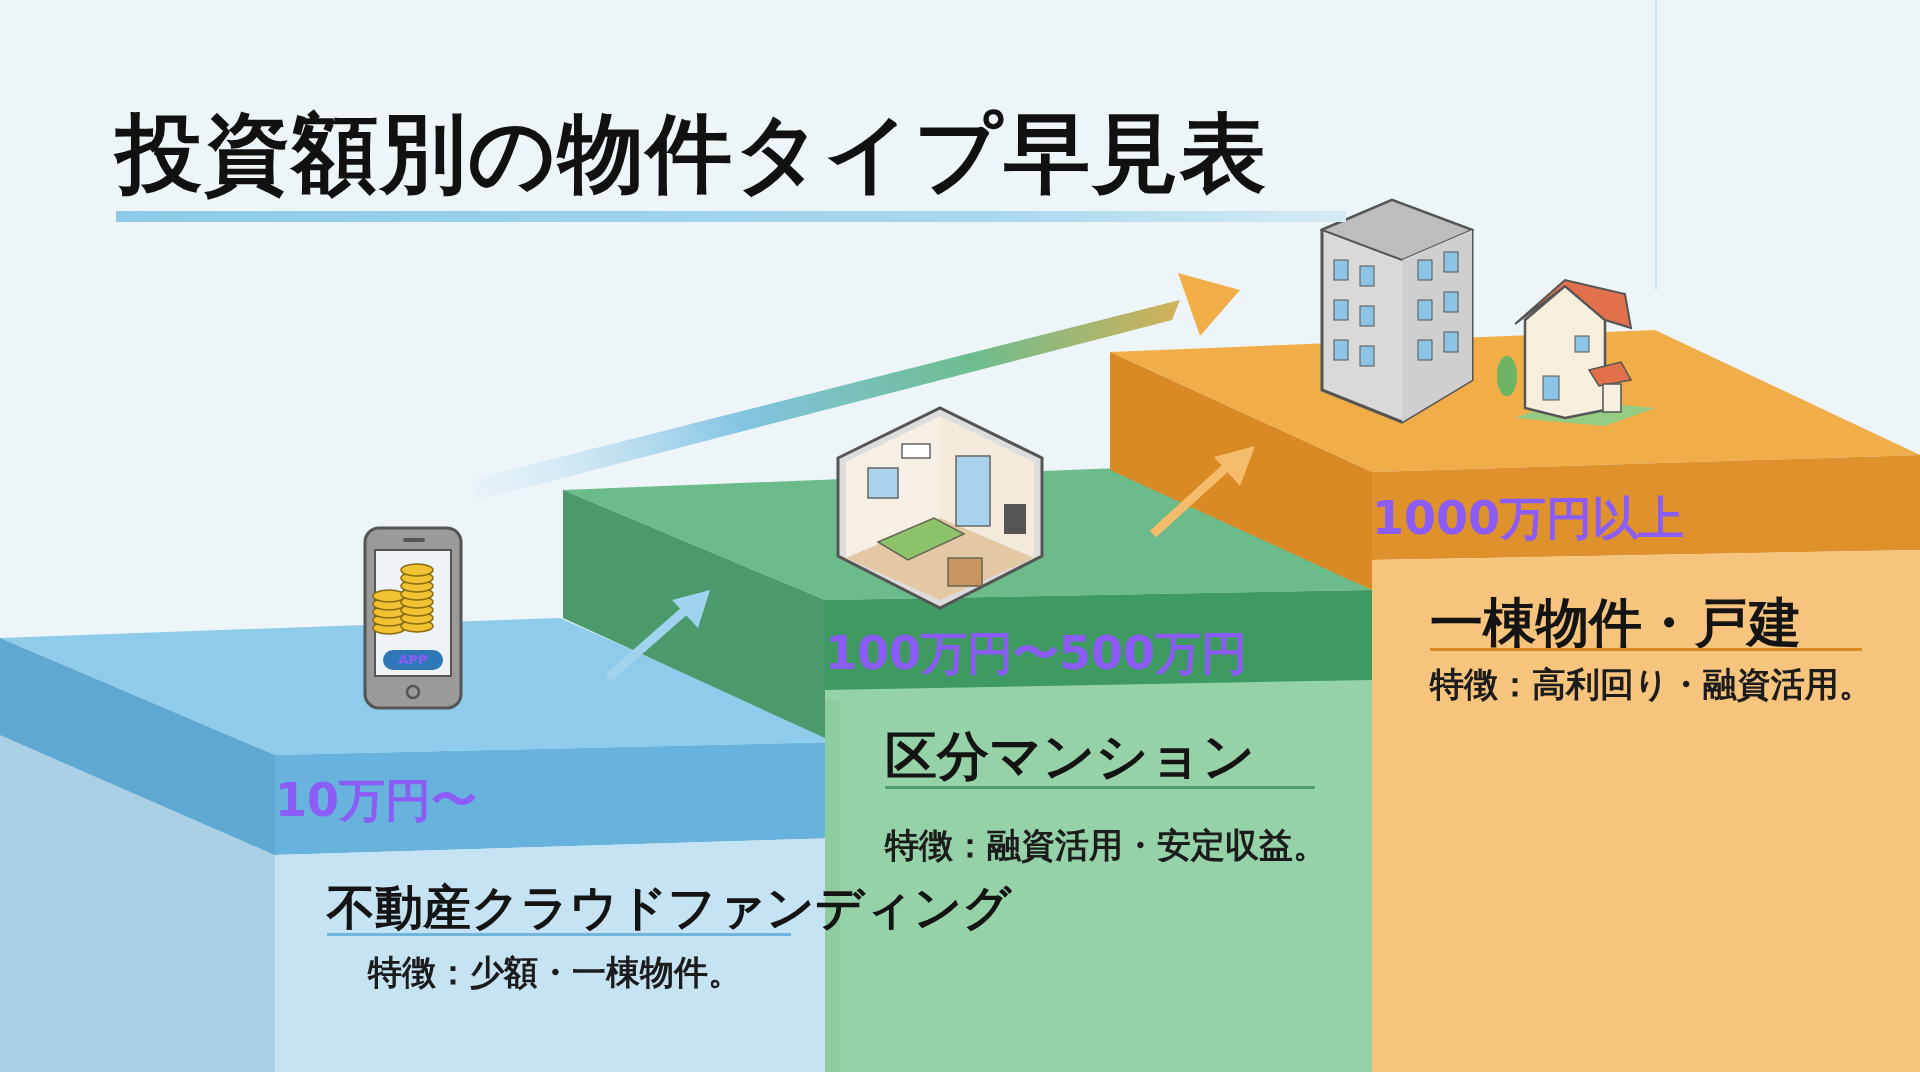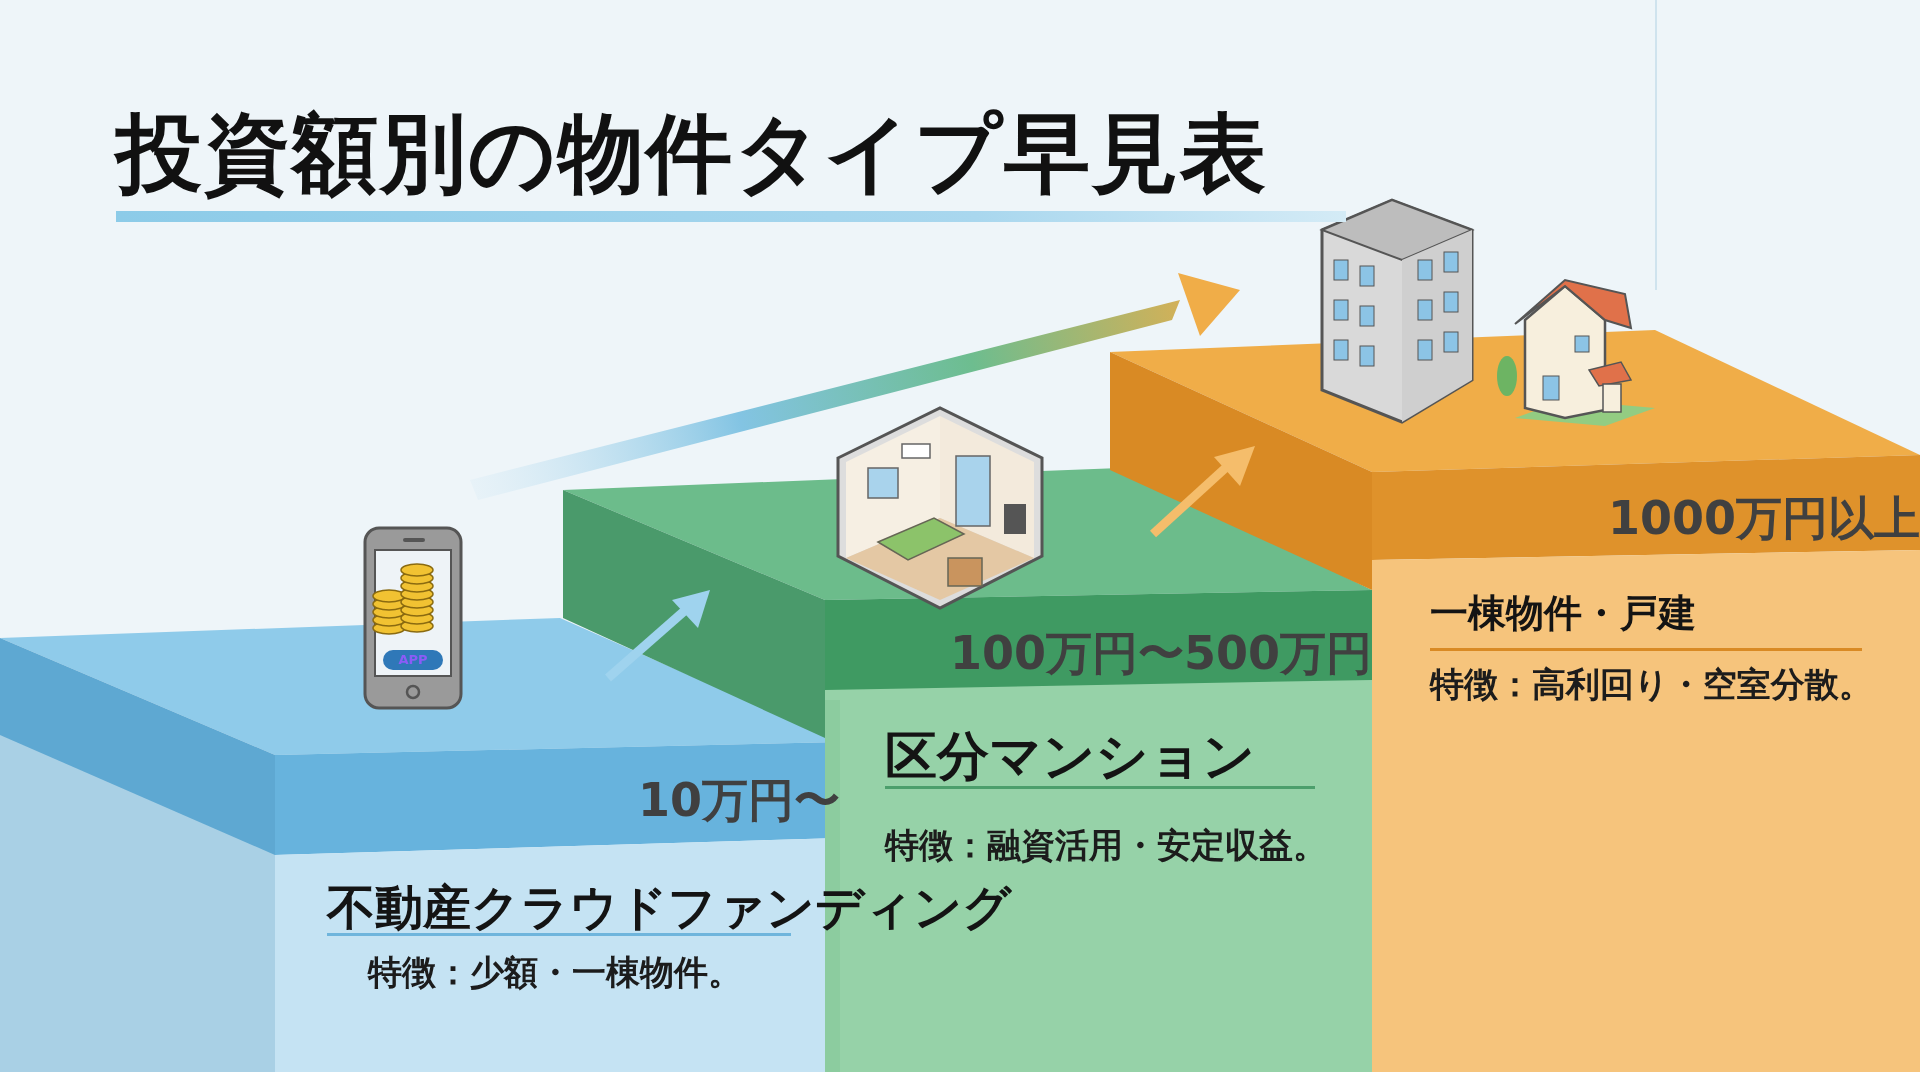--- a/index.html
+++ b/index.html
@@ -14,22 +14,22 @@
       position: absolute; left: 116px; top: 96px;
       font-size: 86px; font-weight: 900; color: #111;
       letter-spacing: 2px; white-space: nowrap;
     }
     .title-rule {
       position: absolute; left: 116px; top: 211px; width: 1230px; height: 11px;
       background: linear-gradient(90deg, #8ccbe8 0%, #a9d7ee 70%, #d4ebf6 100%);
     }
     .vline { position: absolute; left: 1655px; top: 0; width: 2px; height: 290px; background: #cfe3ee; }
     .price {
-      position: absolute; color: #404040; font-weight: 700; white-space: nowrap;
-      text-align: right;
+      position: absolute; color: #8b5cf6; font-weight: 700; white-space: nowrap;
+      text-align: left;
     }
     .ptype { position: absolute; font-weight: 900; color: #141414; white-space: nowrap; }
     .feat  { position: absolute; font-weight: 700; color: #1c1c1c; white-space: nowrap; }
     .rule  { position: absolute; height: 3px; }
   </style>
 </head>
 <body>
 
 <div class="stage">
 
@@ -161,17 +161,17 @@
   <div class="ptype" style="left:327px;top:876px;font-size:48px;">不動産クラウドファンディング</div>
   <div class="rule" style="left:327px;top:933px;width:464px;background:#6fb5dc;"></div>
   <div class="feat" style="left:368px;top:950px;font-size:34px;">特徴：少額・一棟物件。</div>
 
   <div class="price" style="left:825px;top:623px;width:547px;font-size:46px;">100万円〜500万円</div>
   <div class="ptype" style="left:885px;top:722px;font-size:52px;">区分マンション</div>
   <div class="rule" style="left:885px;top:786px;width:430px;background:#4c9f6c;"></div>
   <div class="feat" style="left:885px;top:800px;font-size:34px;margin-top:23px;">特徴：融資活用・安定収益。</div>
 
   <div class="price" style="left:1372px;top:488px;width:548px;font-size:46px;">1000万円以上</div>
-  <div class="ptype" style="left:1430px;top:588px;font-size:38px;">一棟物件・戸建</div>
+  <div class="ptype" style="left:1430px;top:588px;font-size:53px;">一棟物件・戸建</div>
   <div class="rule" style="left:1430px;top:648px;width:432px;background:#d98a24;"></div>
-  <div class="feat" style="left:1430px;top:662px;font-size:34px;">特徴：高利回り・空室分散。</div>
+  <div class="feat" style="left:1430px;top:662px;font-size:34px;">特徴：高利回り・融資活用。</div>
 
 </div>
 
 </body></html>

